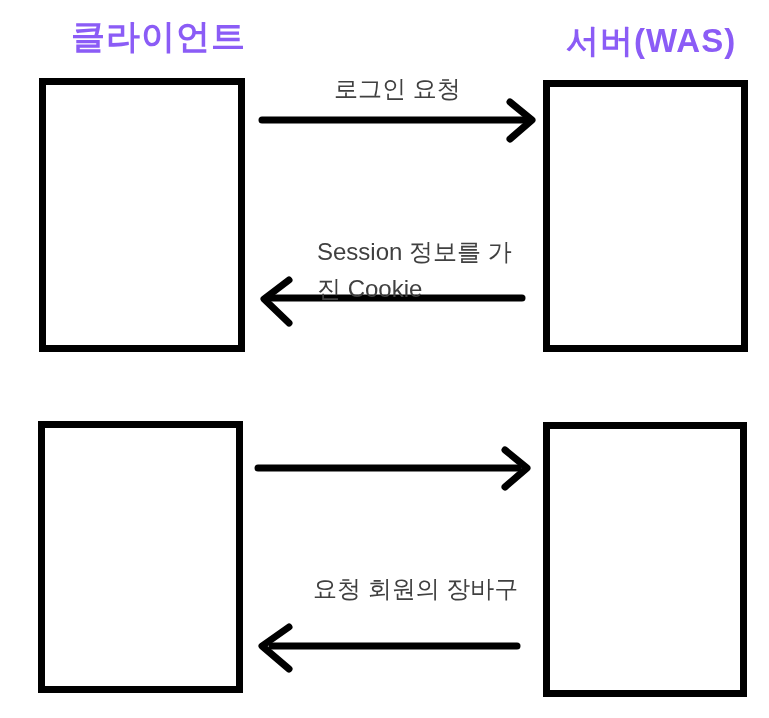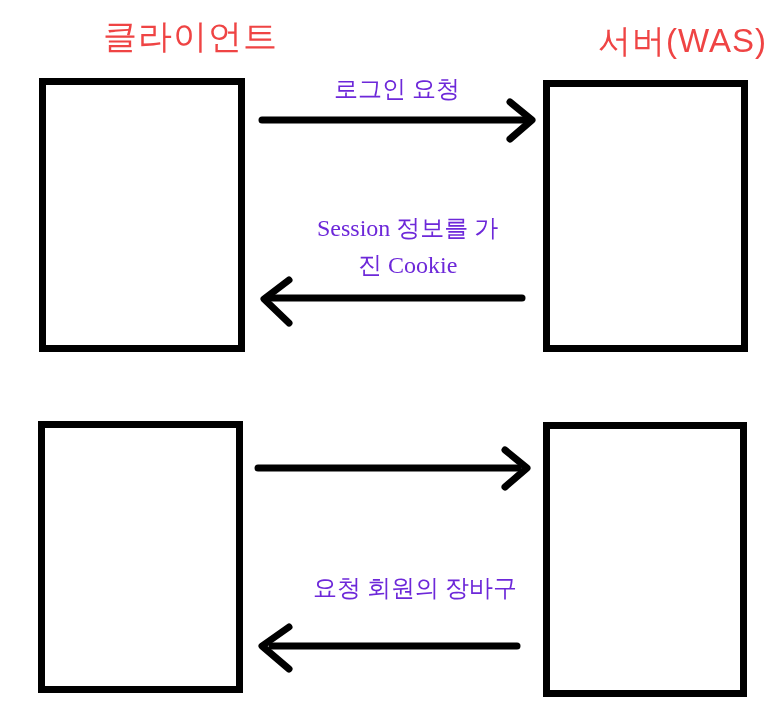--- a/index.html
+++ b/index.html
@@ -9,47 +9,45 @@
     width: 769px;
     height: 718px;
     background: #ffffff;
     font-family: "Liberation Sans", "DejaVu Sans", sans-serif;
     color: #000000;
     overflow: hidden;
   }
   .actor-title {
     position: absolute;
     font-size: 34px;
-    font-weight: 400;
+    font-weight: 700;
     letter-spacing: 1px;
     white-space: nowrap;
-    color: #ef4444;
-    margin-left: 32px;
+    color: #8b5cf6;
   }
   .actor-title.client { left: 71px; top: 14px; }
   .actor-title.server { left: 566px; top: 19px; font-size: 33px; }
   .node-box {
     position: absolute;
     border: 7px solid #000000;
     background: #ffffff;
   }
   .box-client-1 { left: 39px;  top: 78px;  width: 206px; height: 274px; }
   .box-server-1 { left: 543px; top: 80px;  width: 205px; height: 272px; }
   .box-client-2 { left: 38px;  top: 421px; width: 205px; height: 272px; }
   .box-server-2 { left: 543px; top: 422px; width: 204px; height: 275px; }
   .msg-label {
     position: absolute;
     font-size: 24px;
     white-space: nowrap;
-    color: #6d28d9;
-    font-family: Liberation Serif, serif;
+    color: #404040;
   }
   .msg-label .line { display: block; }
   .label-login   { left: 334px; top: 73px; }
-  .label-session { left: 317px; top: 210px; line-height: 37px; text-align: center; }
+  .label-session { left: 317px; top: 233px; line-height: 37px; }
   .label-cart-req { left: 295px; top: 391px; line-height: 42px; }
   .label-cart-list { left: 313px; top: 570px; line-height: 37px; }
   svg.arrow-layer {
     position: absolute;
     left: 0; top: 0;
     width: 769px; height: 718px;
     pointer-events: none;
   }
   svg .stroke {
     fill: none;

